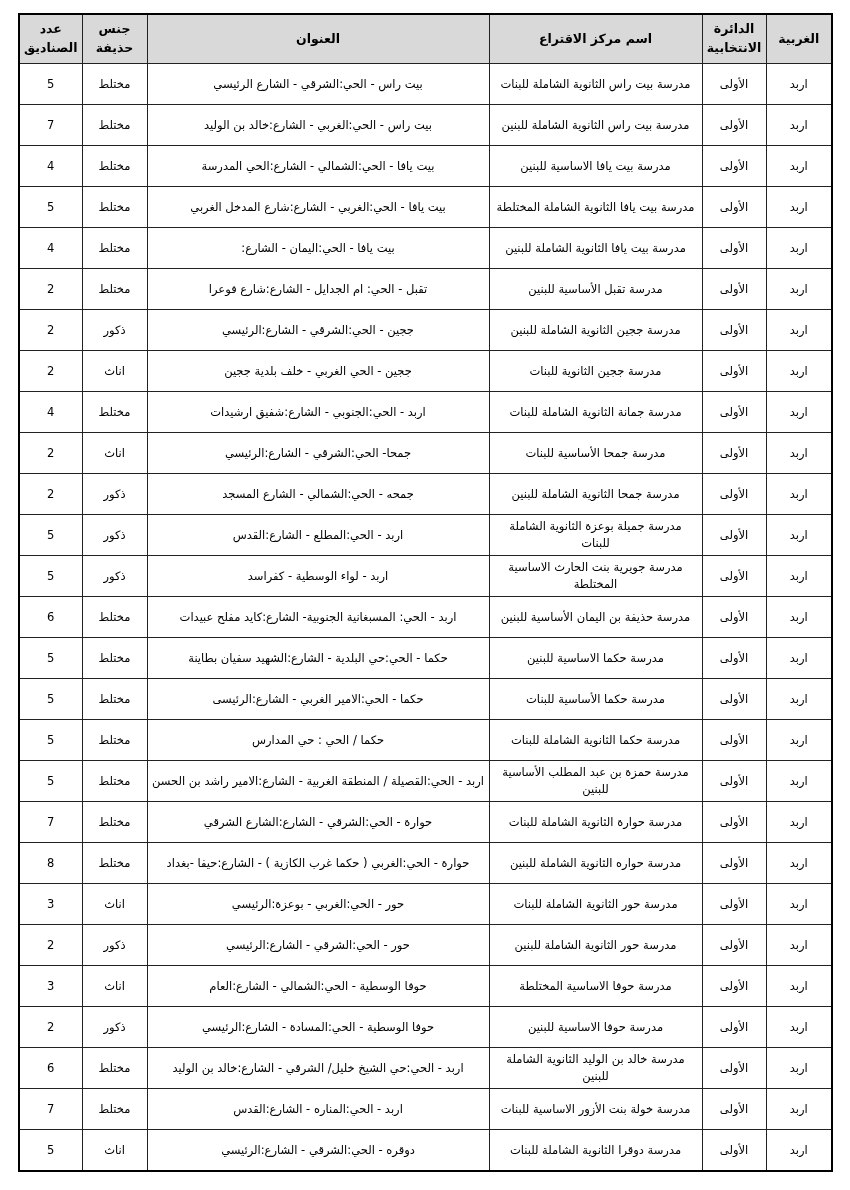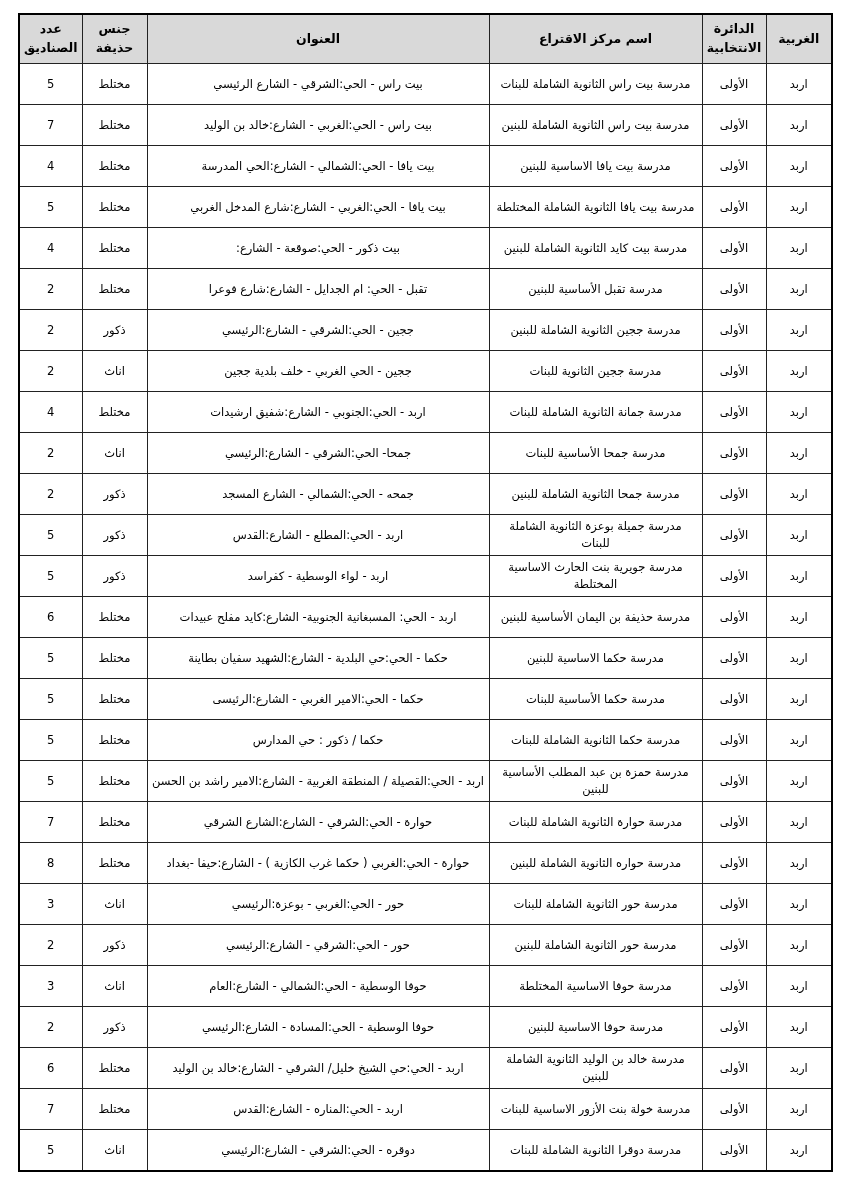--- a/index.html
+++ b/index.html
@@ -109,22 +109,22 @@
       <td class="col-governorate">اربد</td>
       <td class="col-district">الأولى</td>
       <td class="col-center">مدرسة بيت يافا الثانوية الشاملة المختلطة</td>
       <td class="col-address">بيت يافا - الحي:الغربي - الشارع:شارع المدخل الغربي</td>
       <td class="col-gender">مختلط</td>
       <td class="col-boxes">5</td>
     </tr>
         <tr>
       <td class="col-governorate">اربد</td>
       <td class="col-district">الأولى</td>
-      <td class="col-center">مدرسة بيت كايد الثانوية الشاملة للبنين</td>
-      <td class="col-address">بيت ذكور - الحي:صوقعة - الشارع:</td>
+      <td class="col-center">مدرسة بيت يافا الثانوية الشاملة للبنين</td>
+      <td class="col-address">بيت يافا - الحي:اليمان - الشارع:</td>
       <td class="col-gender">مختلط</td>
       <td class="col-boxes">4</td>
     </tr>
         <tr>
       <td class="col-governorate">اربد</td>
       <td class="col-district">الأولى</td>
       <td class="col-center">مدرسة تقبل الأساسية للبنين</td>
       <td class="col-address">تقبل - الحي: ام الجدايل - الشارع:شارع فوعرا</td>
       <td class="col-gender">مختلط</td>
       <td class="col-boxes">2</td>
@@ -206,21 +206,21 @@
       <td class="col-district">الأولى</td>
       <td class="col-center">مدرسة حكما الأساسية للبنات</td>
       <td class="col-address">حكما - الحي:الامير  الغربي - الشارع:الرئيسى</td>
       <td class="col-gender">مختلط</td>
       <td class="col-boxes">5</td>
     </tr>
         <tr>
       <td class="col-governorate">اربد</td>
       <td class="col-district">الأولى</td>
       <td class="col-center">مدرسة حكما الثانوية الشاملة للبنات</td>
-      <td class="col-address">حكما / ذكور : حي المدارس</td>
+      <td class="col-address">حكما / الحي : حي المدارس</td>
       <td class="col-gender">مختلط</td>
       <td class="col-boxes">5</td>
     </tr>
         <tr>
       <td class="col-governorate">اربد</td>
       <td class="col-district">الأولى</td>
       <td class="col-center">مدرسة حمزة بن عبد المطلب الأساسية للبنين</td>
       <td class="col-address">اربد - الحي:القصيلة / المنطقة الغربية - الشارع:الامير راشد بن الحسن</td>
       <td class="col-gender">مختلط</td>
       <td class="col-boxes">5</td>

